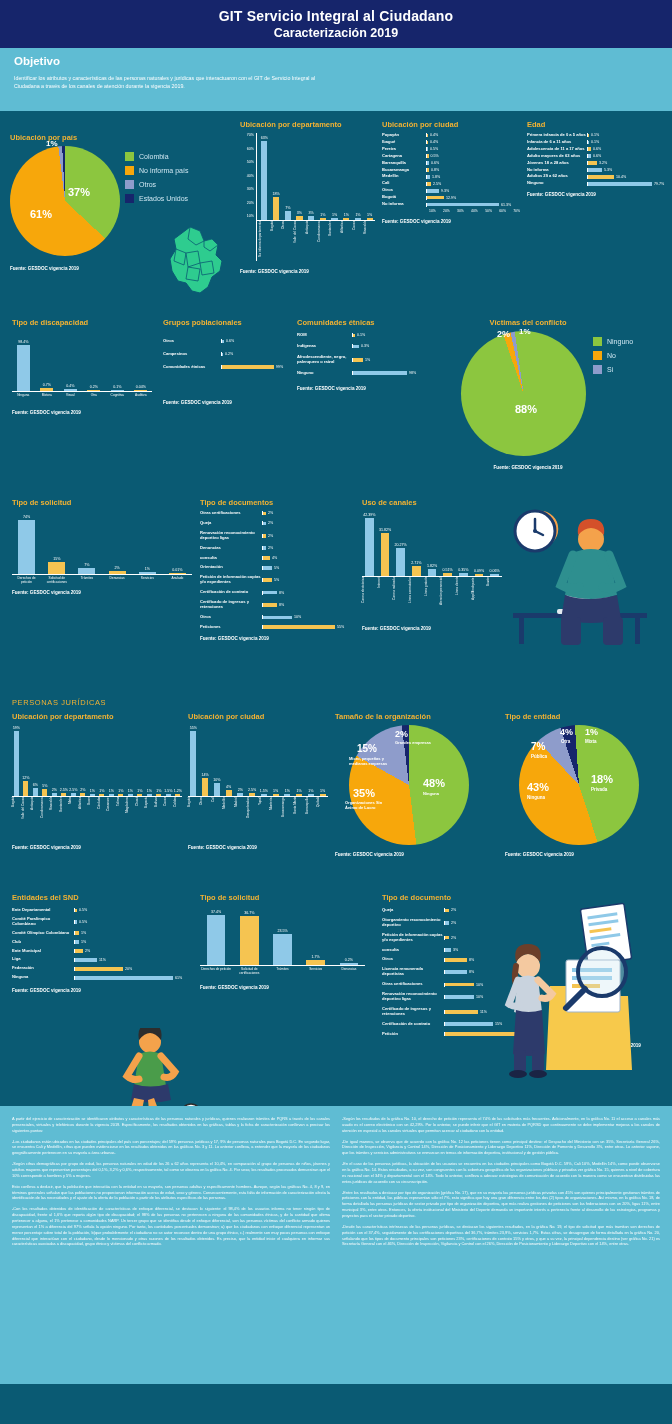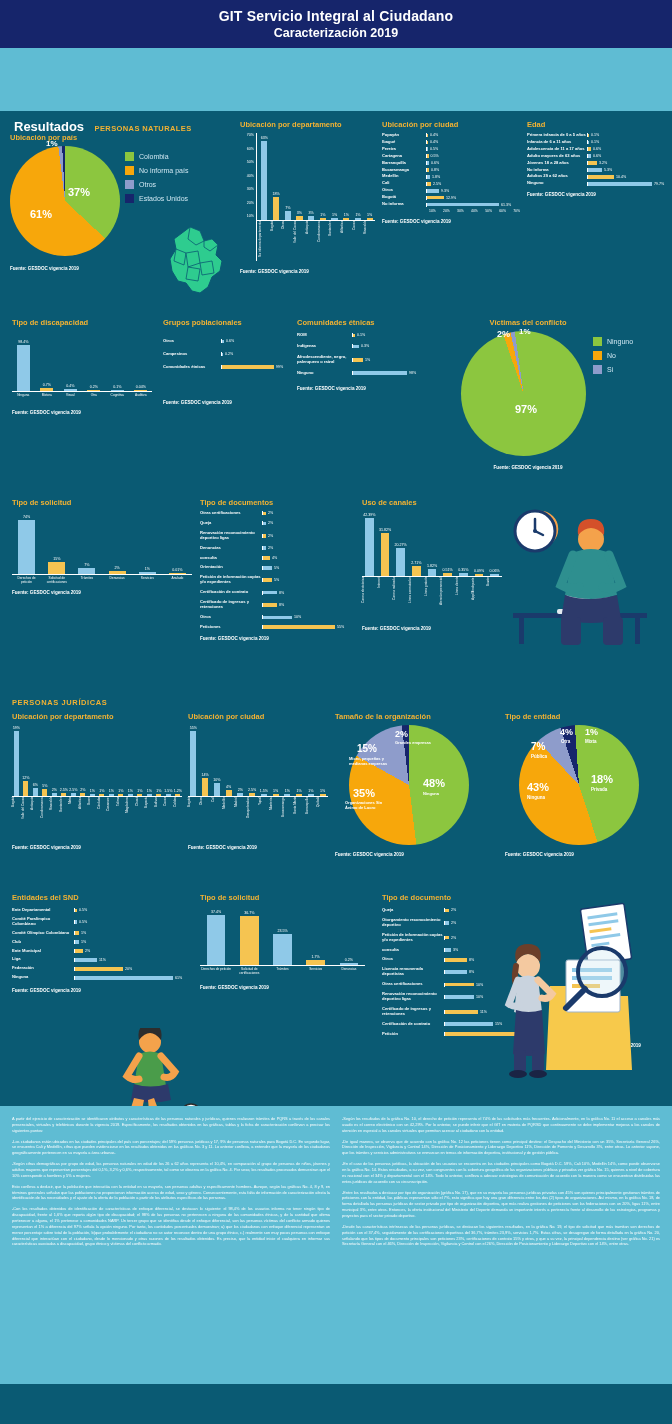--- a/index.html
+++ b/index.html
@@ -34,21 +34,21 @@
   
   .results-bar { padding: 6px 14px 0 14px; }
   .results-bar .rtitle { font-size: 13px; font-weight: bold; display: inline-block; }
   .results-bar .rsub {
     font-size: 7.5px; font-weight: bold; color: #f2b233;
     letter-spacing: .4px; margin-left: 6px;
   }
 
   .chart-title { font-size: 7.5px; font-weight: bold; color: #f2b233; margin-bottom: 4px; }
   .section-label {
-    font-size: 7.5px; font-weight: bold; color: #f2b233;
+    font-size: 7.5px; font-weight: normal; color: #f2b233;
     letter-spacing: .6px; margin-bottom: 4px;
   }
   .source { font-size: 4.6px; font-weight: bold; color: #ffffff; margin-top: 5px; }
 
   .panel { position: absolute; }
 
   
   .vbars { display: flex; align-items: flex-end; gap: 1px; }
   .vbar-wrap { flex: 1; display: flex; flex-direction: column;
                align-items: center; justify-content: flex-end; }
@@ -115,26 +115,26 @@
 <body>
 
 <div class="page">
 
   <div class="header">
     <h1>GIT Servicio Integral al Ciudadano</h1>
     <h2>Caracterización 2019</h2>
   </div>
 
   <div class="band">
-  </div>
-
-  <div class="results-bar">
-    <span class="rtitle">Resultados</span>
-    <span class="rsub">PERSONAS NATURALES</span>
-  </div>
+    <div class="col">
+      <h3>Objetivo</h3>
+      <p>Identificar los atributos y características de las personas naturales y jurídicas que interactuaron con el GIT de Servicio Integral al Ciudadana a través de los canales de atención durante la vigencia 2019.</p>
+    </div>
+  </div>
+
 
   <div class="panel" style="left:10px; top:133px; width:225px;">
     <div class="chart-title">Ubicación por país</div>
     <div style="display:flex; align-items:flex-start;">
       <div style="position:relative; width:115px; height:115px;">
         <div class="pie" style="width:110px;height:110px;background:conic-gradient(from 0deg,
                #8cc63f 0deg 133deg,
                #f7a70b 133deg 353deg,
                #8e9ccb 353deg 357deg,
                #16256b 357deg 360deg);"></div>
@@ -505,21 +505,21 @@
   </div>
 
   <div class="panel" style="left:453px; top:318px; width:240px;">
     <div class="chart-title" style="text-align:center; width:150px;">Víctimas del conflicto</div>
     <div style="display:flex; align-items:flex-start;">
       <div style="position:relative; width:140px; height:130px;">
         <div class="pie" style="width:125px;height:125px;margin-left:8px;background:conic-gradient(from -8deg,
                #8cc63f 0deg 349deg,
                #f7a70b 349deg 356deg,
                #8e9ccb 356deg 360deg);"></div>
-        <div class="pie-lbl" style="left:62px; top:72px; font-size:11px;">97%</div>
+        <div class="pie-lbl" style="left:62px; top:72px; font-size:11px;">88%</div>
         <div class="pie-lbl" style="left:44px; top:-2px; font-size:9px;">2%</div>
         <div class="pie-lbl" style="left:66px; top:-4px; font-size:8px;">1%</div>
       </div>
       <div style="padding-top:6px;">
         <div class="legend-row">
           <span class="legend-swatch" style="background:#8cc63f"></span>
           <span class="legend-txt">Ninguno</span>
         </div>
         <div class="legend-row">
           <span class="legend-swatch" style="background:#f7a70b"></span>

